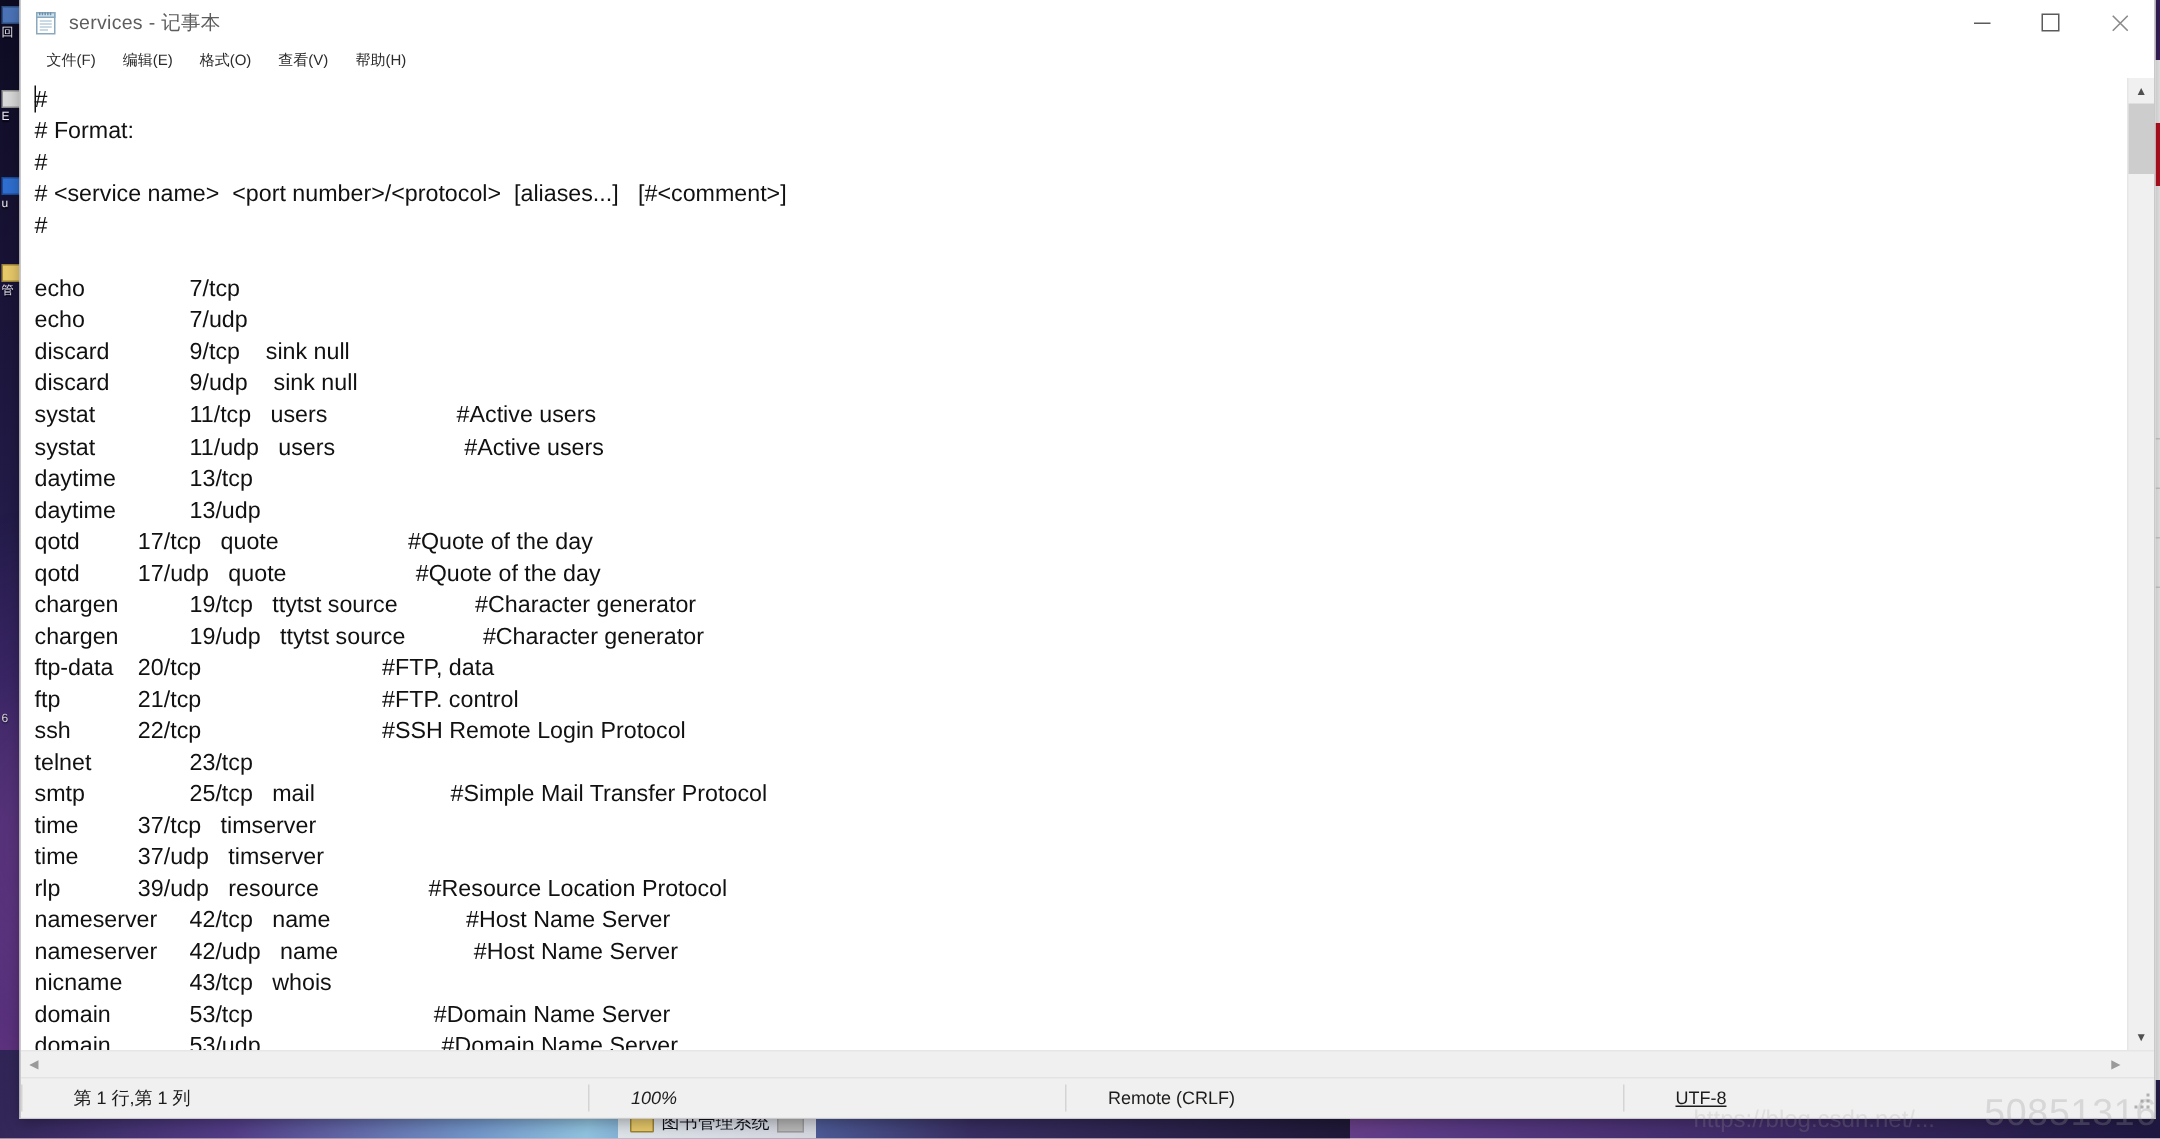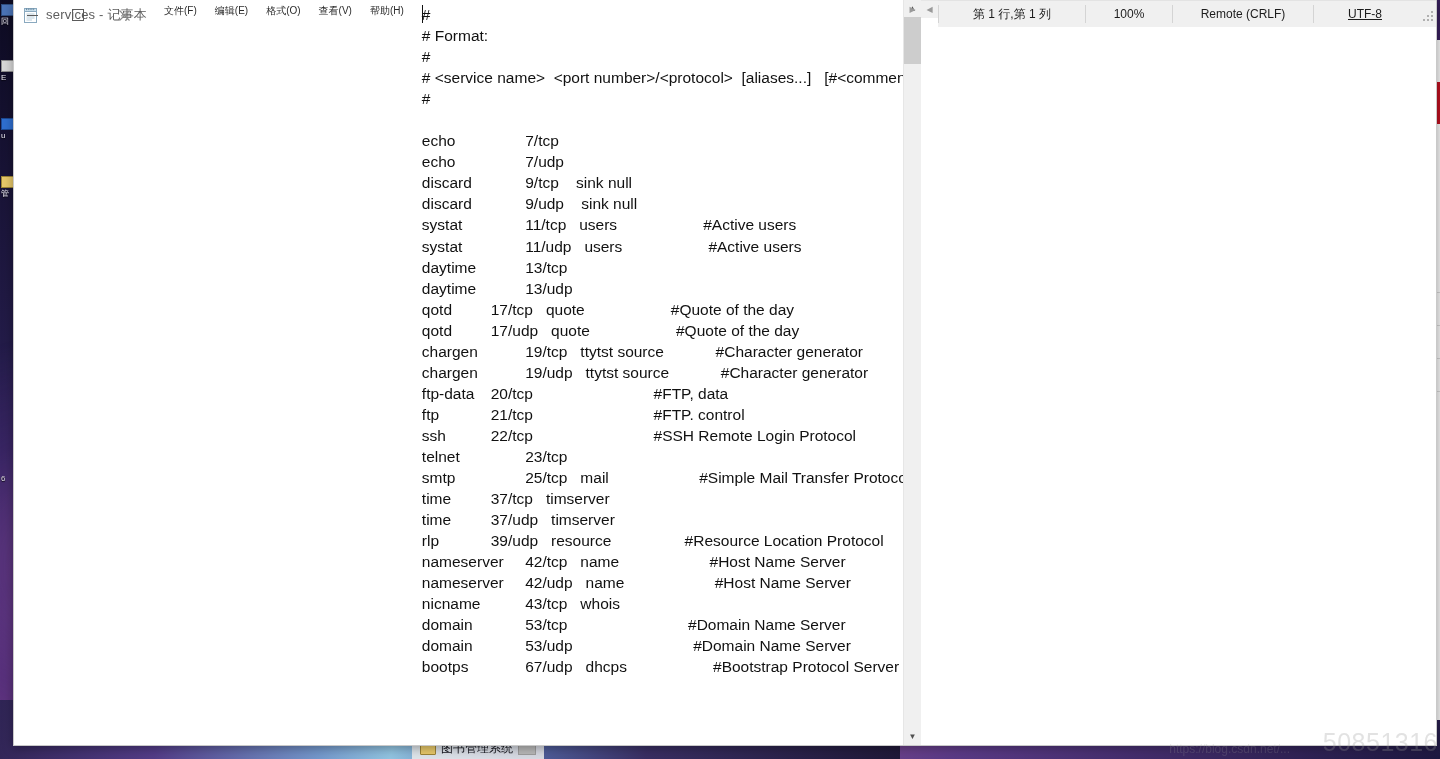--- a/index.html
+++ b/index.html
@@ -141,21 +141,21 @@
     position: absolute;
     left: 13px;
     top: 0;
     width: 1422px;
     height: 745px;
     background: #ffffff;
     border: 1px solid #c9c9c9;
     border-top: none;
     box-shadow: 0 2px 10px rgba(0,0,0,.35);
     display: flex;
-    flex-direction: row;
+    flex-direction: column;
   }
 
   
   #titlebar {
     height: 30px;
     flex: 0 0 30px;
     background: #ffffff;
     display: flex;
     align-items: center;
     position: relative;
@@ -309,35 +309,35 @@
   }
 
   
   #statusbar {
     flex: 0 0 26px;
     height: 26px;
     background: #f0f0f0;
     border-top: 1px solid #e3e3e3;
     display: flex;
     align-items: center;
-    justify-content: center;
+    justify-content: space-between;
     font-size: 12px;
     color: #1c1c1c;
     position: relative;
   }
   .status-cell {
     padding: 0 14px;
     height: 18px;
     display: flex;
     align-items: center;
     border-left: 1px solid #d4d4d4;
     white-space: nowrap;
   }
   #status-pos { min-width: 118px; justify-content: center; }
-  #status-zoom { min-width: 58px; justify-content: center; }
+  #status-zoom { min-width: 58px; justify-content: center; font-style: italic; }
   #status-eol { min-width: 112px; justify-content: center; }
   #status-enc { min-width: 74px; justify-content: center; text-decoration: underline; }
   #grip {
     width: 16px;
     height: 16px;
     margin-left: 2px;
     margin-right: 2px;
     position: relative;
   }
   #grip span {
@@ -357,21 +357,21 @@
     letter-spacing: .5px;
     white-space: nowrap;
     pointer-events: none;
     font-family: "Liberation Sans", sans-serif;
     text-align: center;
   }
   #watermark-2 {
     position: absolute;
     right: 150px;
     bottom: 3px;
-    font-size: 12px;
+    font-size: 16px;
     color: rgba(160,160,160,0.22);
     white-space: nowrap;
     pointer-events: none;
   }
 </style>
 </head>
 <body>
 
 <div id="screen">
 

